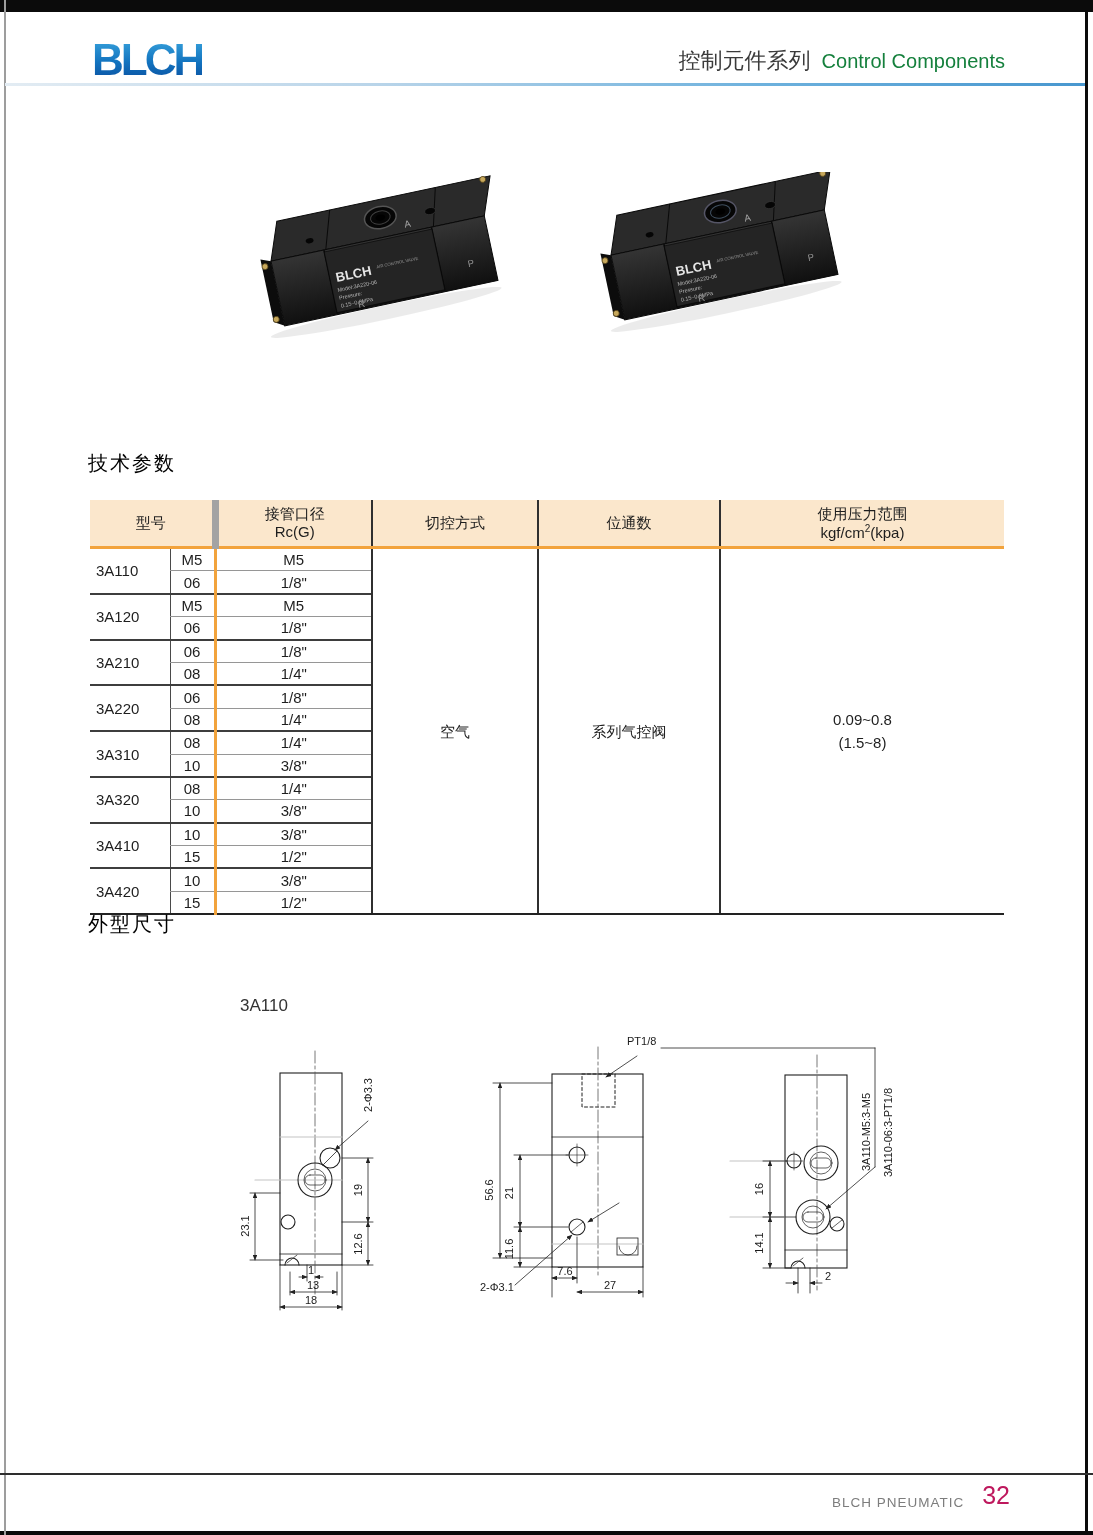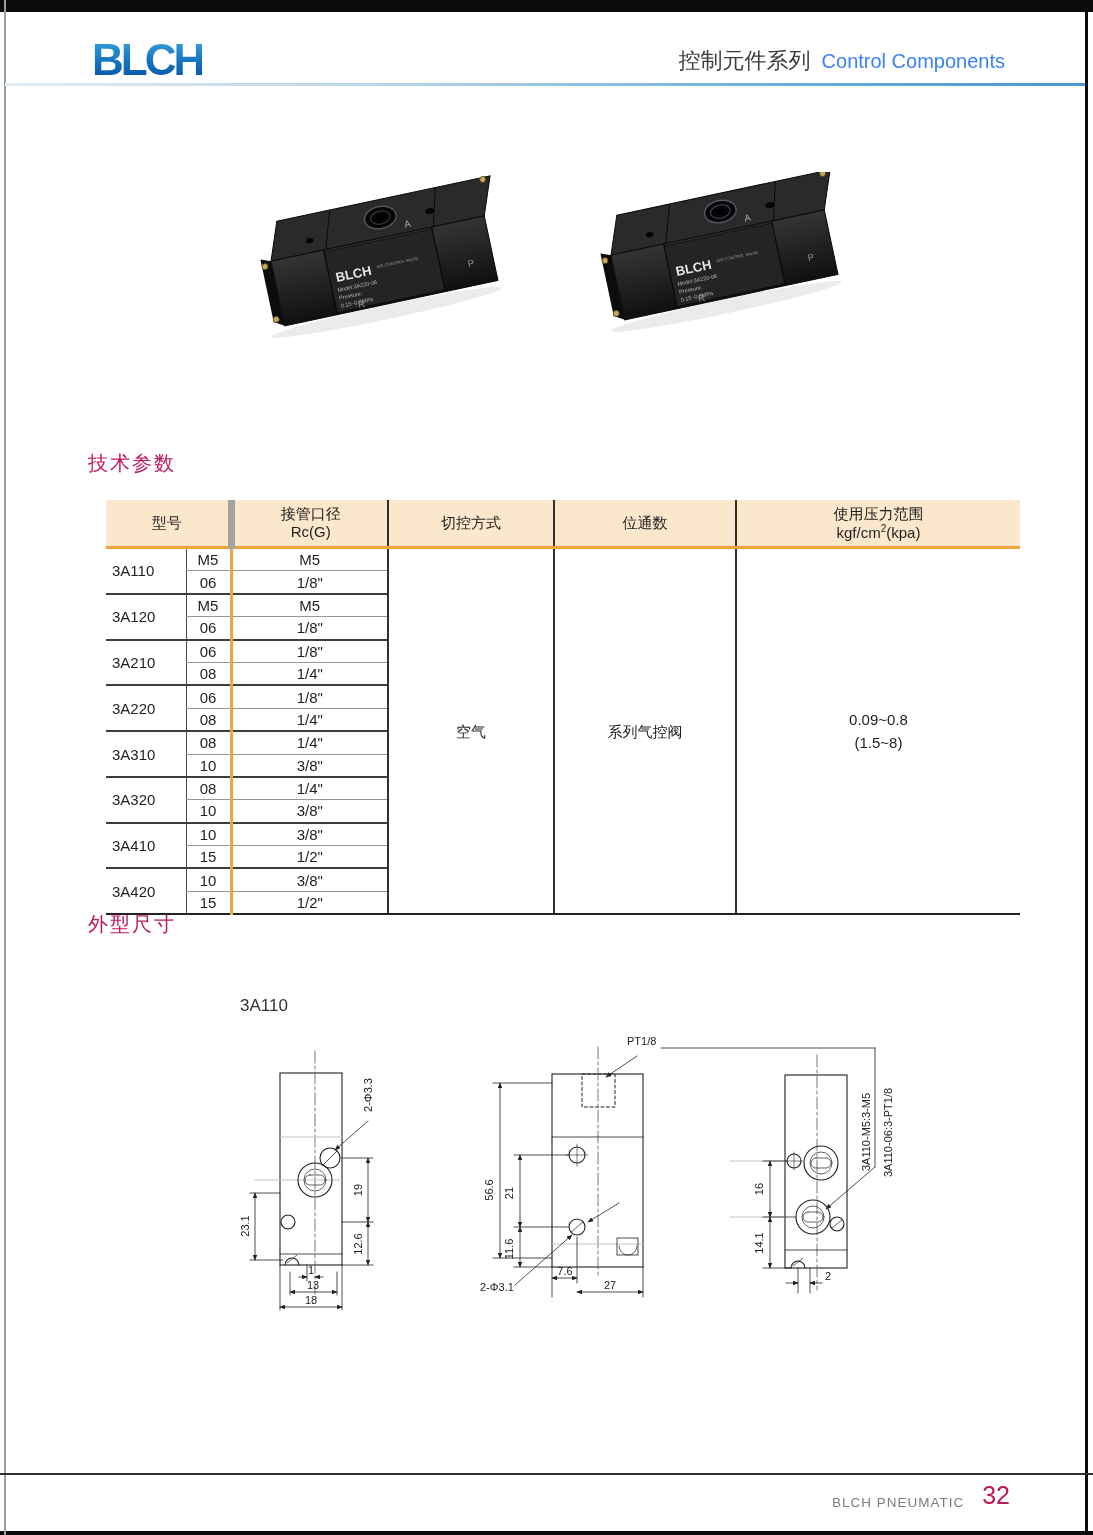--- a/index.html
+++ b/index.html
@@ -13,34 +13,34 @@
 
   
   .logo{position:absolute;left:92px;top:38px;font-size:44px;font-weight:bold;letter-spacing:-3px;
         color:#0f64b0;line-height:1;}
   @supports (-webkit-background-clip:text){
     .logo{background:linear-gradient(180deg,#39a4dd 0%,#1273bf 55%,#0a4f9f 100%);
           -webkit-background-clip:text;background-clip:text;color:transparent;}
   }
   .hdr-right{position:absolute;top:46px;right:88px;display:flex;align-items:baseline;gap:11px;white-space:nowrap;}
   .hdr-cn{font-size:22px;color:#3b3b3b;}
-  .hdr-en{font-size:20px;color:#3b82f6;}
+  .hdr-en{font-size:20px;color:#15803d;}
   .blue-rule{position:absolute;left:5px;top:83px;width:1080px;height:3px;
         background:linear-gradient(90deg,#e3ecf3 0%,#b8d4e9 35%,#6db1dd 70%,#4897cf 100%);}
 
   .title{position:absolute;left:92px;top:148px;font-size:30px;color:#1d1d1d;letter-spacing:1px;}
   .title b{font-weight:bold;}
 
-  .section-label{position:absolute;left:88px;font-size:20px;color:#be185d;letter-spacing:2px;}
+  .section-label{position:absolute;left:88px;font-size:20px;color:#000000;letter-spacing:2px;}
   .sec-tech{top:450px;}
   .sec-dims{top:911px;}
 
   
   .spec{position:absolute;left:90px;top:500px;width:914px;border-collapse:collapse;table-layout:fixed;
-        font-size:15px;color:#1e1e1e;margin-left:16px;}
+        font-size:15px;color:#1e1e1e;}
   .spec th{background:#fbe7cc;font-weight:normal;font-size:15px;height:46px;
         border-bottom:3px solid #f2a33c;text-align:center;line-height:1.2;padding:0;}
   .spec th.h-port{border-left:7px solid #a3a3a3;}
   .spec th.h-ctrl,.spec th.h-pos,.spec th.h-press{border-left:2px solid #2f2f2f;}
   .spec td{height:21.4px;padding:0;line-height:1;}
   .c-model{padding-left:6px !important;border-bottom:2px solid #3d3d3d;}
   .c-code{border-left:1px solid #4a4a4a;border-bottom:1px solid #969696;text-align:center;}
   .c-rc{border-left:3px solid #f2a33c;border-bottom:1px solid #969696;text-align:center;}
   tr.g-end .c-code,tr.g-end .c-rc{border-bottom:2px solid #3d3d3d;}
   tr.t-end .c-code,tr.t-end .c-rc,.c-model.t-last{border-bottom:2px solid #222;}

